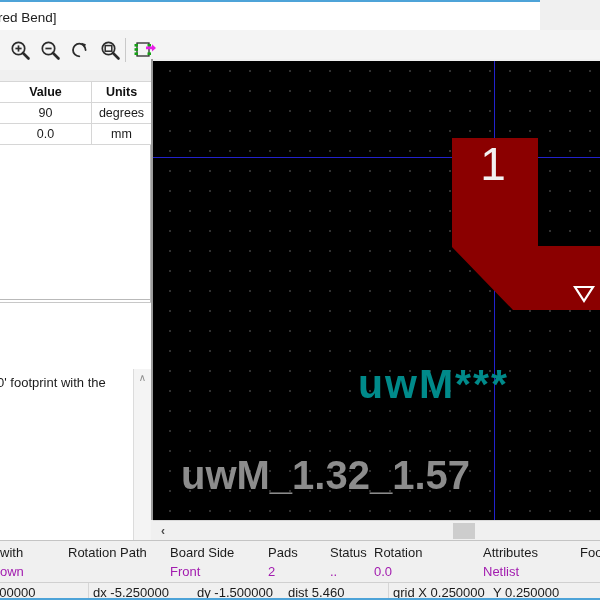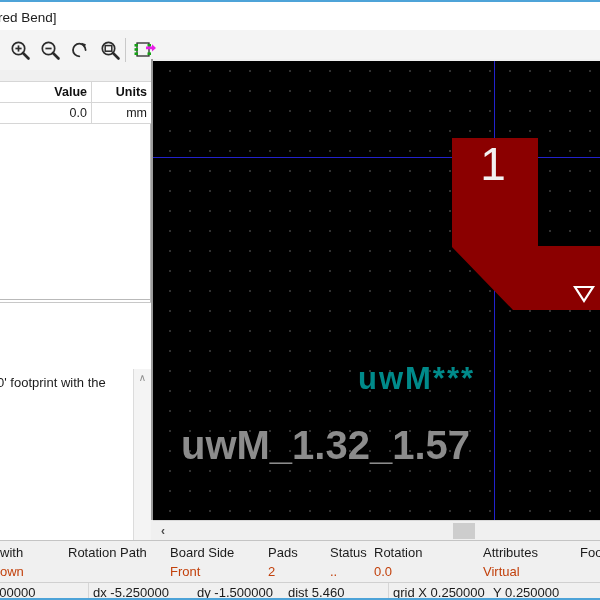--- a/index.html
+++ b/index.html
@@ -7,21 +7,21 @@
     width:600px;height:600px;overflow:hidden;
     font-family:"Liberation Sans",sans-serif;
     font-size:12.5px;color:#1b1b1b;
     background:#f0f0f0;
     -webkit-font-smoothing:antialiased;
   }
   .app{position:relative;width:600px;height:600px;}
 
   
   .titlebar{
-    position:absolute;left:0;top:0;width:600px;height:30px;
+    position:absolute;left:0;top:0;width:540px;height:30px;
     background:#ffffff;border-top:2px solid #4da3d8;
     box-sizing:border-box;
   }
   .titlebar .ttl{
     position:absolute;left:-2px;top:8px;white-space:nowrap;
     font-size:13.5px;color:#202020;
   }
 
   
   .toolbar{
@@ -43,21 +43,21 @@
   .grid-head-strip{
     position:absolute;left:0;top:0;width:151px;height:11px;
     background:#f0f0f0;border-bottom:1px solid #cfcfcf;
   }
   table.props{
     position:absolute;left:-1px;top:11px;width:152px;
     border-collapse:collapse;background:#fff;table-layout:fixed;
   }
   table.props th,table.props td{
     border:1px solid #d6d6d6;height:20px;padding:0 4px;
-    font-size:12.5px;text-align:right;white-space:nowrap;overflow:hidden;
+    font-size:12.5px;text-align:center;white-space:nowrap;overflow:hidden;
   }
   table.props th{background:#fff;font-weight:bold;color:#111;}
   table.props col.c1{width:92px;}
   table.props col.c2{width:60px;}
   .panel-sep{
     position:absolute;left:0;top:229px;width:151px;height:1px;background:#b9b9b9;
   }
   .desc{
     position:absolute;left:0;top:232px;width:151px;height:308px;
     background:#ffffff;box-sizing:border-box;
@@ -93,22 +93,22 @@
   }
   .dots{position:absolute;inset:0;
     background-image:radial-gradient(#3a3a3a 0.8px, transparent 0.9px);
     background-size:20px 20px;background-position:7px 0px;
     opacity:.85;
   }
   .axis-h{position:absolute;left:0;width:447px;height:1px;background:#2222cc;}
   .axis-v{position:absolute;top:0;width:1px;height:459px;background:#2222cc;}
   .pad{position:absolute;left:0;top:0;width:447px;height:459px;}
   .cvtext{position:absolute;white-space:nowrap;font-weight:bold;}
-  .ref{font-size:31px;letter-spacing:2px;}
-  .val{font-size:40px;letter-spacing:0px;}
+  .ref{font-size:41px;letter-spacing:2px;}
+  .val{font-size:40px;letter-spacing:0px;margin-top:30px;}
 
   .canvas-topedge{
     position:absolute;left:153px;top:59px;width:447px;height:2px;background:#f0f0f0;
   }
   .canvas-leftedge{
     position:absolute;left:151px;top:59px;width:2px;height:461px;background:#9b9b9b;
   }
 
   
   .hscroll{
@@ -122,21 +122,21 @@
   .hscroll .thumb{
     position:absolute;left:300px;top:2px;width:22px;height:16px;background:#cdcdcd;
   }
 
   
   .footer{
     position:absolute;left:0;top:540px;width:600px;height:60px;
     background:#f0f0f0;border-top:1px solid #c4c4c4;box-sizing:border-box;
   }
   .fcol{position:absolute;top:4px;white-space:nowrap;font-size:13px;color:#1b1b1b;}
-  .fcol .fv{position:absolute;left:0;top:19px;white-space:nowrap;font-size:13px;color:#c2410c;}
+  .fcol .fv{position:absolute;left:0;top:19px;white-space:nowrap;font-size:13px;color:#a21caf;}
   .statusbar{
     position:absolute;left:0;top:41px;width:600px;height:19px;
     background:#f0f0f0;border-top:1px solid #d0d0d0;box-sizing:border-box;
   }
   .statusbar .sitem{position:absolute;top:2px;white-space:nowrap;font-size:13px;color:#1b1b1b;}
   .statusbar .sdiv{position:absolute;top:0;width:1px;height:19px;background:#d6d6d6;}
   .bottomline{position:absolute;left:0;top:598px;width:600px;height:2px;background:#4da3d8;}
 </style>
 </head>
 <body>
@@ -199,20 +199,24 @@
           <col class="c2">
         </colgroup>
       <thead>
         <tr>
           <th>Value</th>
           <th>Units</th>
         </tr>
       </thead>
       <tbody>
         <tr>
+          <td>90</td>
+          <td>degrees</td>
+        </tr>
+        <tr>
           <td>0.0</td>
           <td>mm</td>
         </tr>
       </tbody>
     </table>
 
     <div class="panel-sep"></div>
 
     <div class="desc">
       <div class="dtxt">0' footprint with the</div>
@@ -275,21 +279,21 @@
     <div class="fcol" style="left:330px">
       <span>Status</span>
       <span class="fv">..</span>
     </div>
     <div class="fcol" style="left:374px">
       <span>Rotation</span>
       <span class="fv">0.0</span>
     </div>
     <div class="fcol" style="left:483px">
       <span>Attributes</span>
-      <span class="fv">Virtual</span>
+      <span class="fv">Netlist</span>
     </div>
     <div class="fcol" style="left:580px">
       <span>Foot</span>
       <span class="fv"></span>
     </div>
 
     <div class="statusbar">
       <div class="sitem" style="left:-8px">500000</div>
       <div class="sdiv" style="left:88px"></div>
       <div class="sitem" style="left:93px">dx -5.250000</div>

